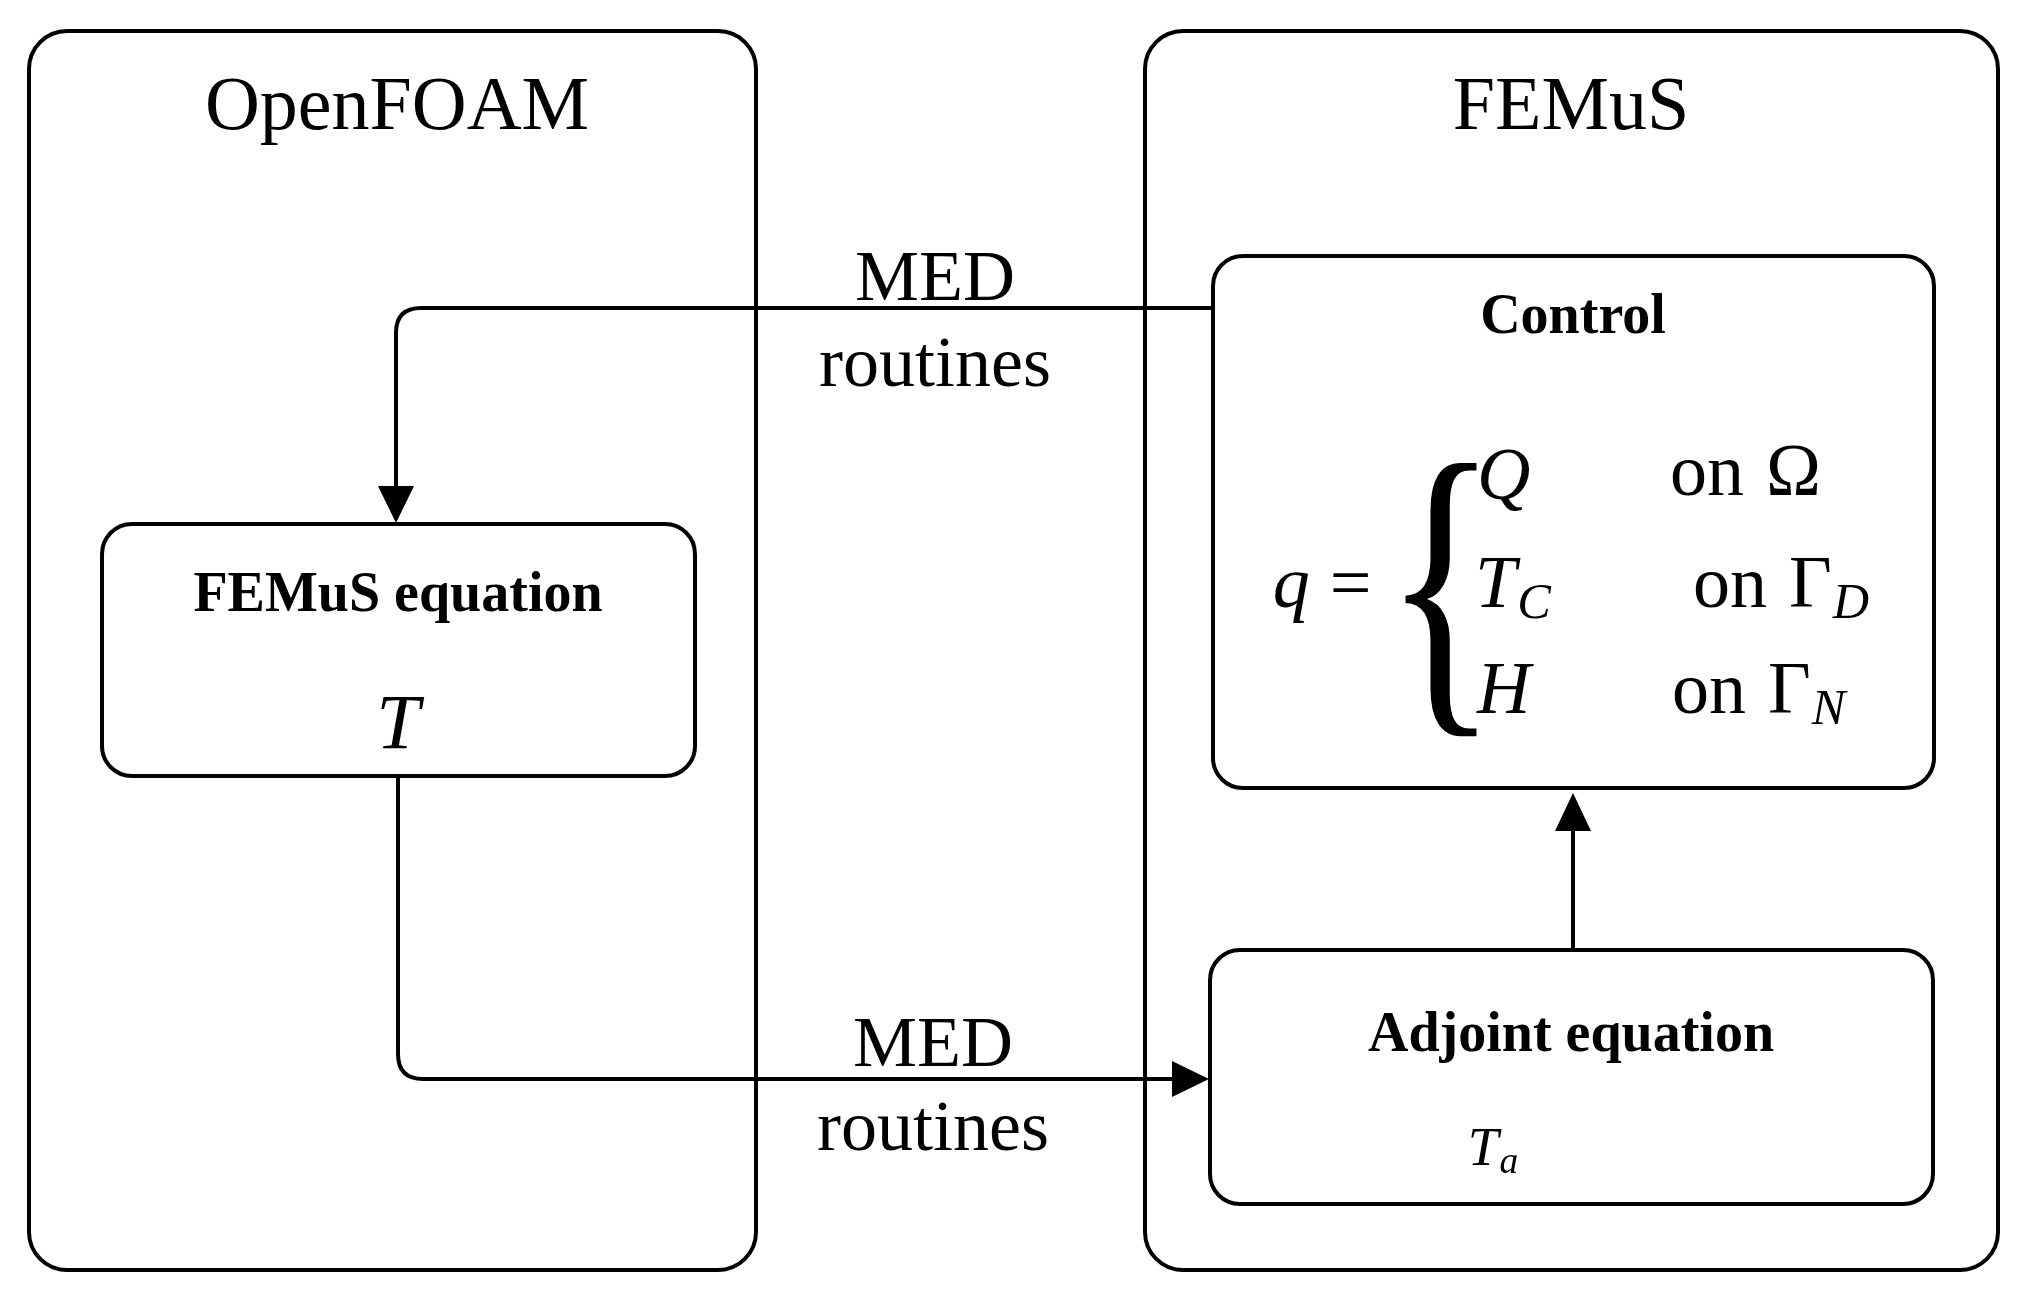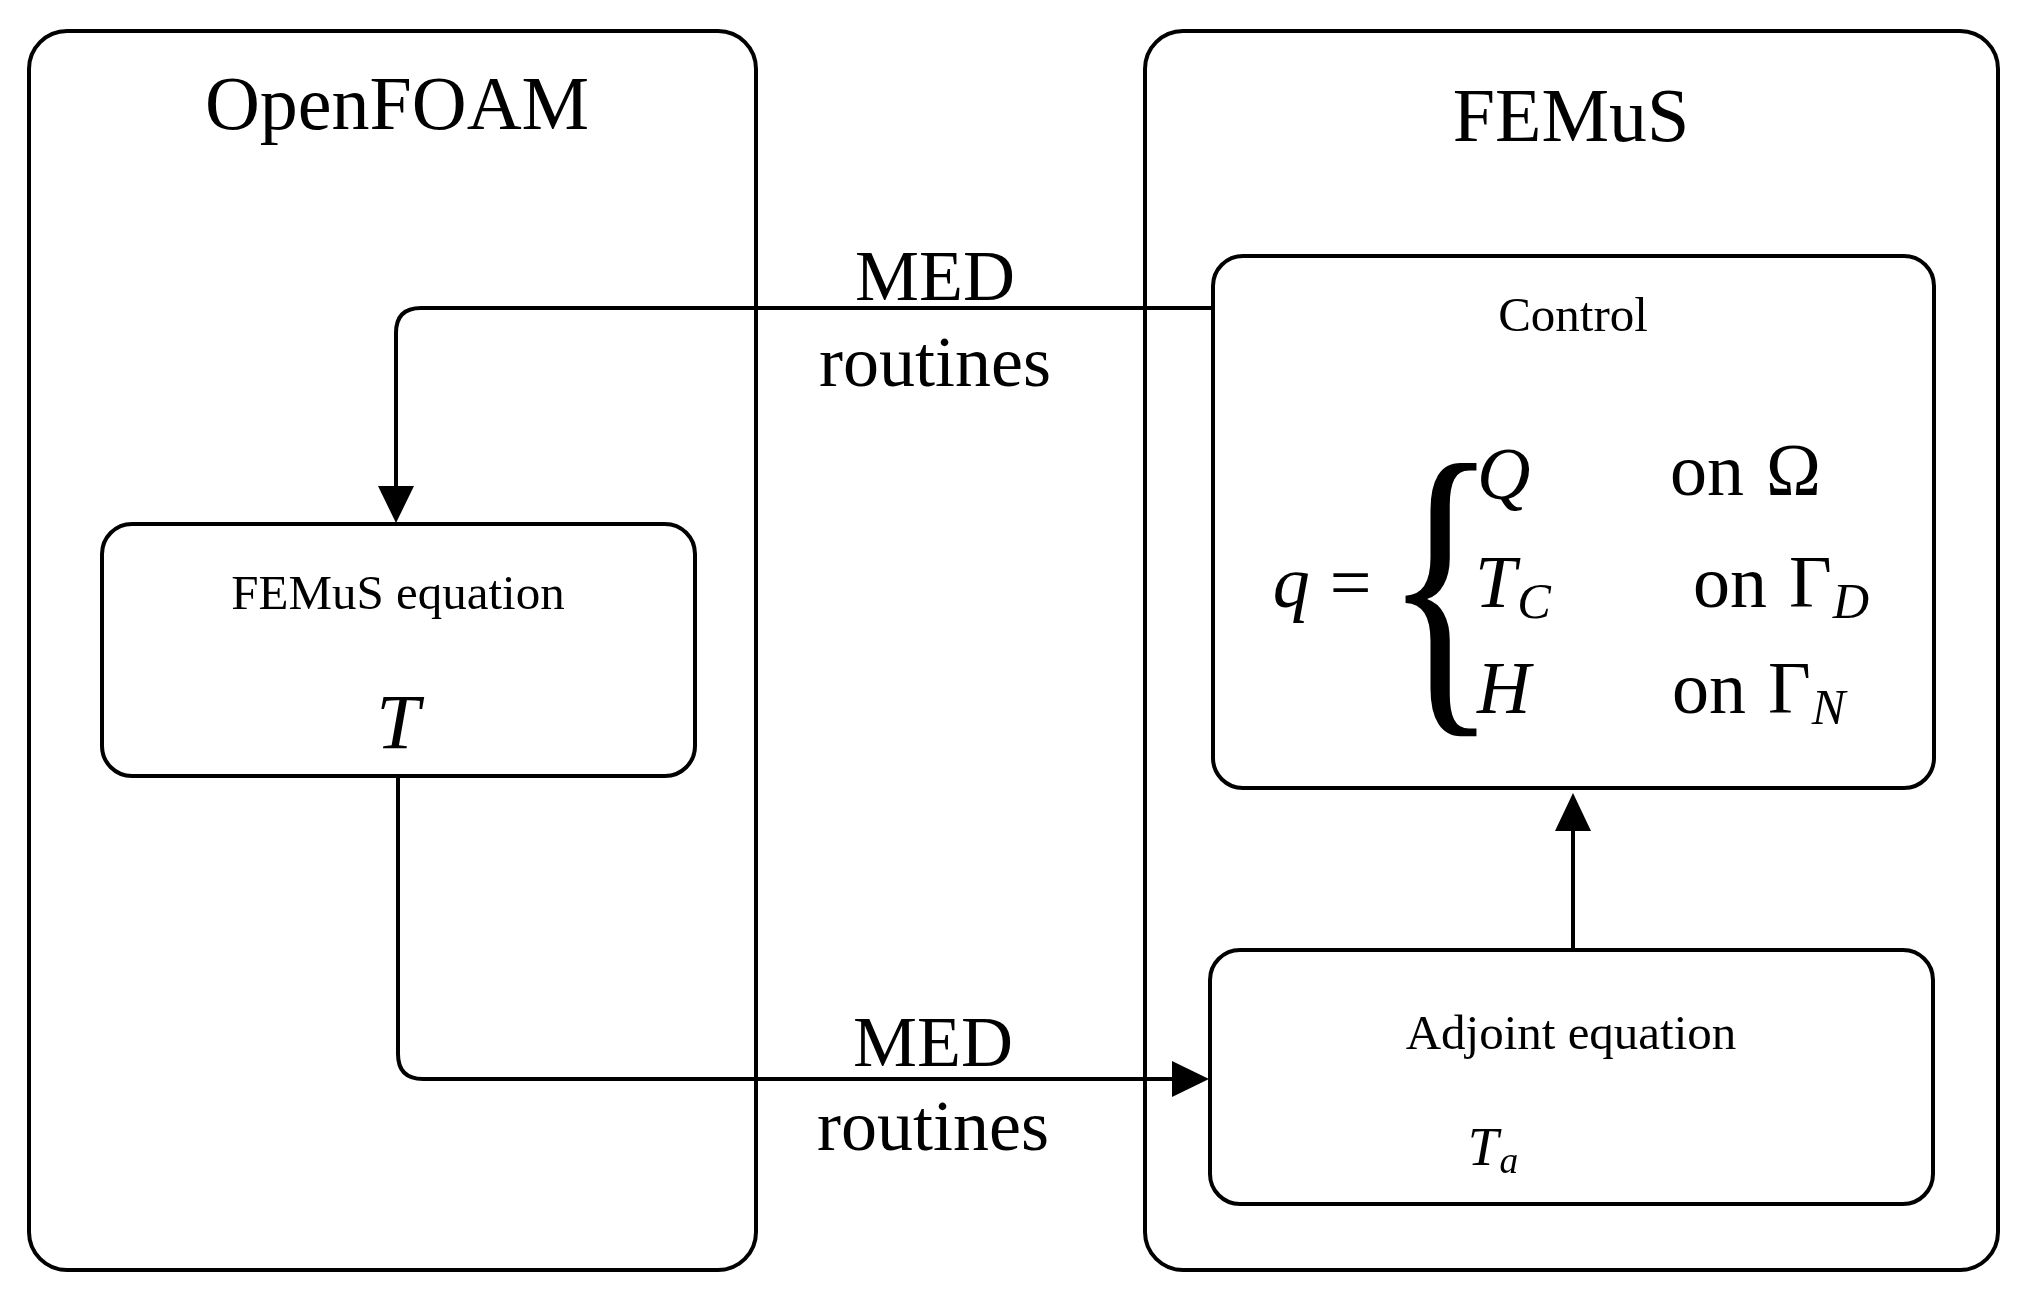--- a/index.html
+++ b/index.html
@@ -35,28 +35,28 @@
   .adjoint-box  { left: 1208px; top: 948px; width: 727px; height: 258px; }
 
   .txt {
     position: absolute;
     transform: translate(-50%, -50%);
     white-space: nowrap;
     line-height: 1;
     z-index: 2;
   }
   .big-title   { font-size: 76px; }
-  .node-title  { font-size: 49px; font-weight: normal; }
+  .node-title  { font-size: 56px; font-weight: bold; }
   .wire-label  { font-size: 72px; }
   .math        { font-size: 74px; }
   .mi          { font-style: italic; }
   .sub         { font-size: 0.68em; position: relative; top: 0.22em; margin-left: 1px; }
 
   .openfoam-title { left: 397px;  top: 103px; }
-  .femus-title    { left: 1571px; top: 103px; margin-top: 12px; }
+  .femus-title    { left: 1571px; top: 103px; }
 
   .state-title    { left: 398px;  top: 592px; }
   .state-symbol   { left: 398px;  top: 722px; font-size: 78px; }
 
   .control-title  { left: 1573px; top: 314px; }
 
   .adjoint-title  { left: 1571px; top: 1032px; }
   .adjoint-symbol { left: 1493px; top: 1146px; font-size: 55px; }
 
   .med-top        { left: 935px; top: 276px;  }

